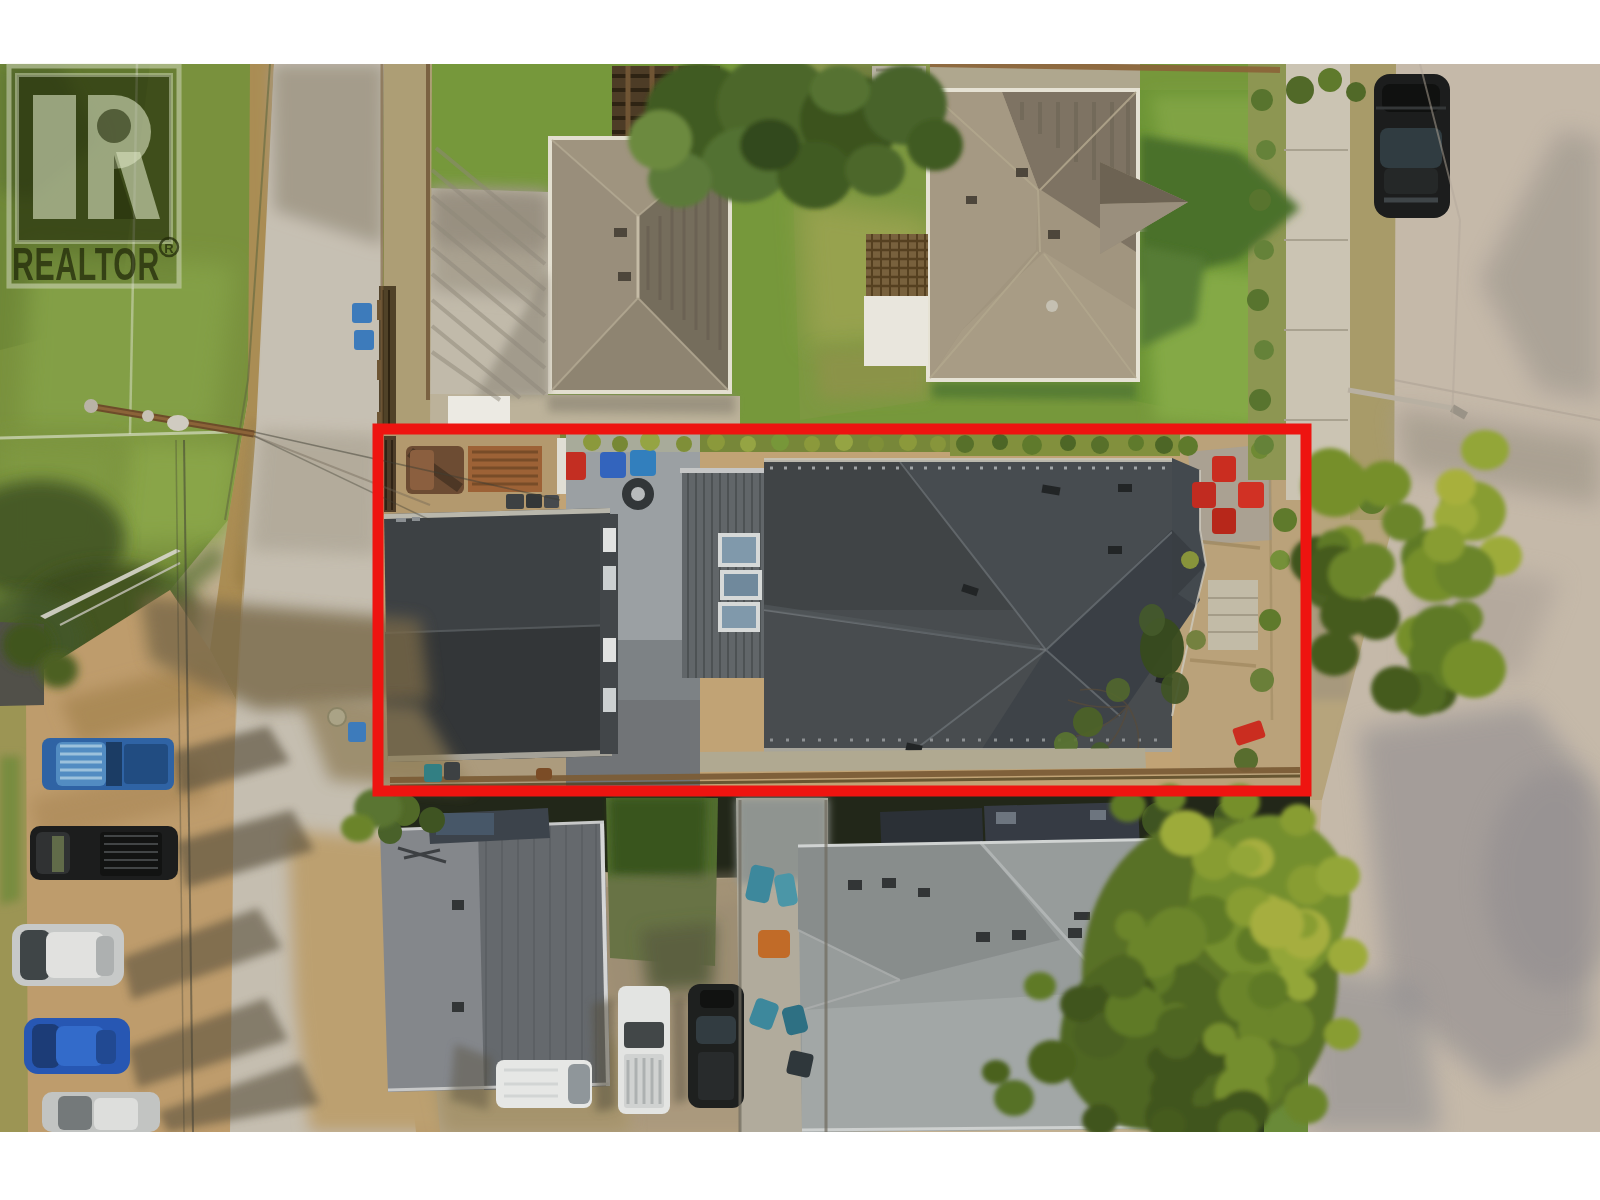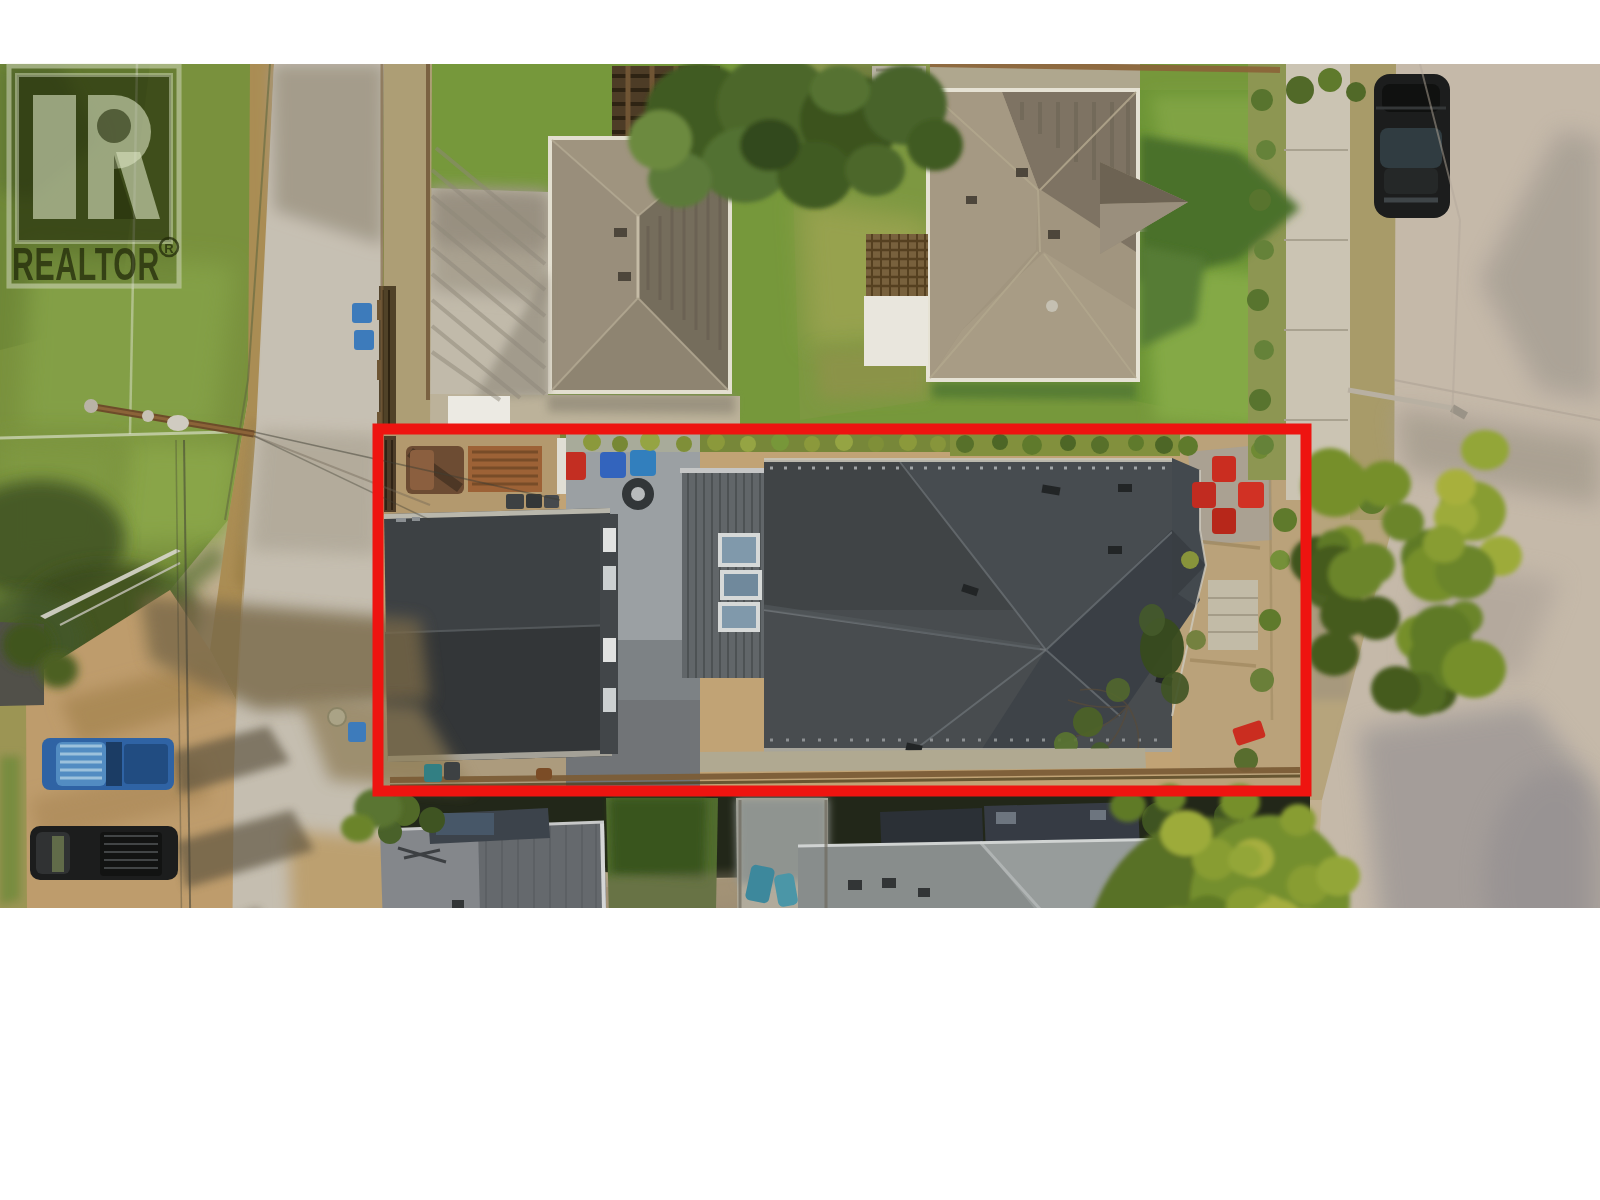--- a/index.html
+++ b/index.html
@@ -1,16 +1,16 @@
 <!DOCTYPE html>
 <html><head>
 <meta charset="utf-8">
 <style>
 html,body{margin:0;padding:0;background:#ffffff;}
-#stage{width:1600px;height:908px;position:relative;overflow:hidden;background:#ffffff;
+#stage{width:1600px;height:1200px;position:relative;overflow:hidden;background:#ffffff;
 font-family:"Liberation Sans", sans-serif;}
 </style>
 </head>
 <body>
 <div id="stage">
 <svg width="1600" height="1200" viewBox="0 0 1600 1200">
 <defs>
 <filter id="b2" x="-30%" y="-30%" width="160%" height="160%">
           <feGaussianBlur stdDeviation="2"></feGaussianBlur>
         </filter>

